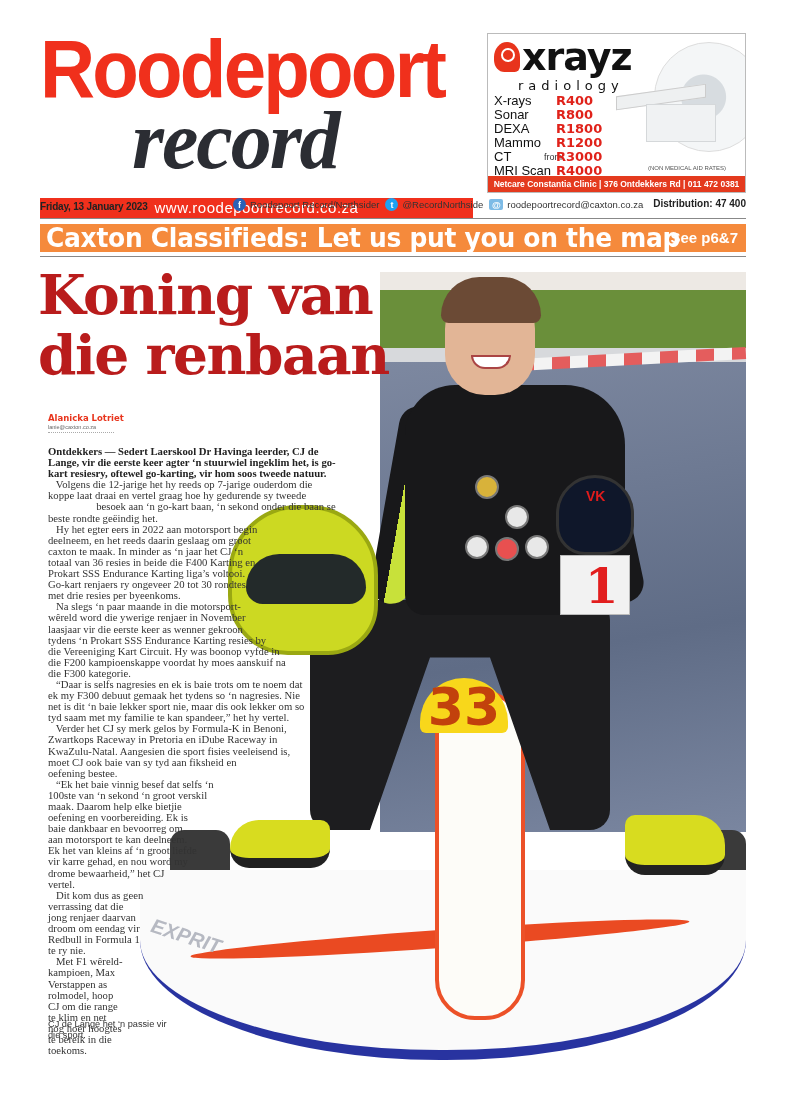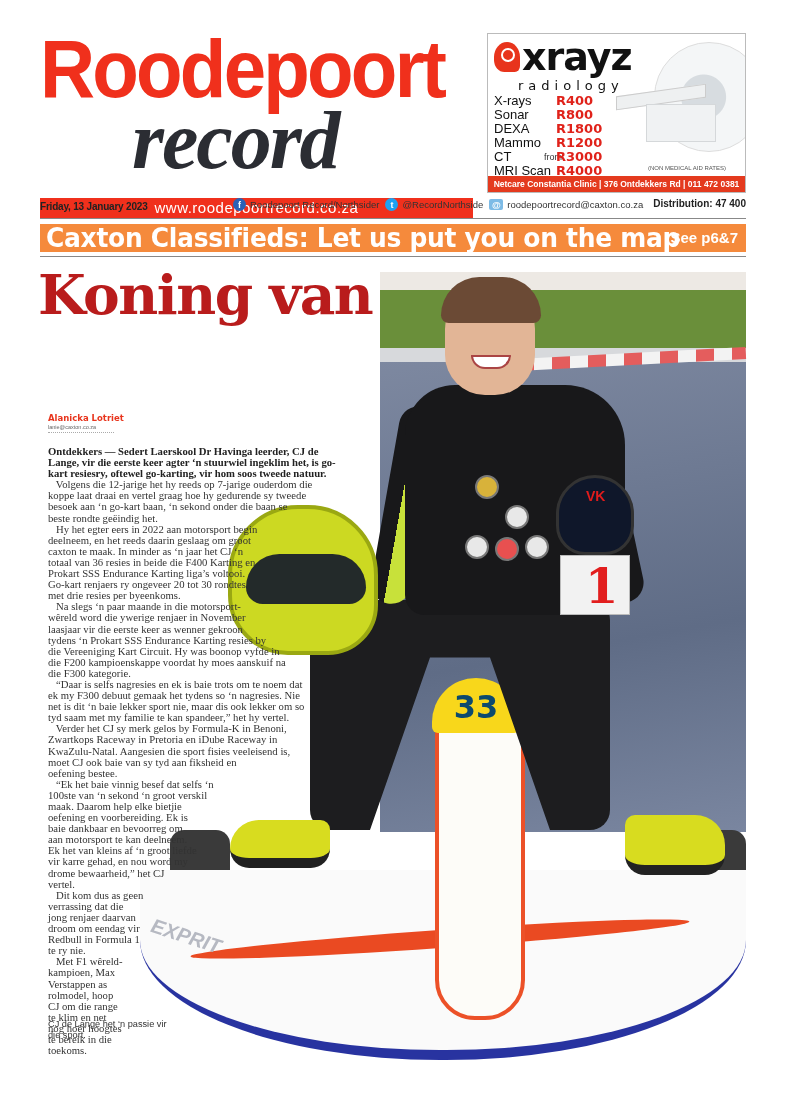--- a/index.html
+++ b/index.html
@@ -52,21 +52,21 @@
   .headline { position: absolute; left: 38px; top: 265px; width: 400px; font-family: "DejaVu Serif", serif; font-weight: bold; font-size: 55px; line-height: 60px; color: #b91c1c; letter-spacing: -1.5px; }
 
   
   .photo { position: absolute; left: 380px; top: 272px; width: 366px; height: 560px; background: linear-gradient(180deg, #ede9e4 0 18px, #6a8f3a 18px 76px, #d7d9dc 76px 90px, #8390a6 90px 100%); }
   .photo .road { position: absolute; left: 0; top: 90px; width: 100%; height: 470px; background: linear-gradient(170deg, #7d88a0, #5f6c86 60%, #7a86a0); }
   .photo .stripe { position: absolute; left: 100px; top: 82px; width: 266px; height: 12px; background: repeating-linear-gradient(90deg, #e45d5d 0 18px, #f3f3f3 18px 36px); transform: rotate(-3deg); }
   .kart-area { position: absolute; left: 80px; top: 600px; width: 666px; height: 470px; }
   .kart-body { position: absolute; left: 60px; top: 270px; width: 606px; height: 190px; background: #fafafa; border-radius: 0 0 300px 300px / 0 0 120px 120px; border-bottom: 10px solid #2833a0; }
   .kart-red { position: absolute; left: 110px; top: 330px; width: 500px; height: 18px; background: #ea4a22; border-radius: 50%; transform: rotate(-4deg); }
   .kart-nose { position: absolute; left: 355px; top: 90px; width: 90px; height: 330px; background: #fdfcf8; border: 4px solid #ec5128; border-radius: 44px 44px 40px 40px; }
-  .kart-num { position: absolute; left: 352px; top: 78px; width: 88px; height: 55px; background: #f8d71b; border-radius: 44px 44px 6px 6px; font-family: "DejaVu Sans", sans-serif; font-weight: bold; font-size: 32px; text-align: center; line-height: 58px; color: #0c4a6e; }
+  .kart-num { position: absolute; left: 340px; top: 78px; width: 88px; height: 55px; background: #f8d71b; border-radius: 44px 44px 6px 6px; font-family: "DejaVu Sans", sans-serif; font-weight: bold; font-size: 52px; text-align: center; line-height: 58px; color: #c2410c; }
   .tyre-l { position: absolute; left: 90px; top: 230px; width: 60px; height: 100px; background: #3a3a3a; border-radius: 14px; }
   .tyre-r { position: absolute; left: 612px; top: 230px; width: 54px; height: 100px; background: #3a3a3a; border-radius: 14px; }
   .legs { position: absolute; left: 230px; top: 0; width: 300px; height: 230px; background: #1d1d1f; border-radius: 20px; clip-path: polygon(0 0, 100% 0, 100% 100%, 80% 100%, 60% 25%, 40% 25%, 20% 100%, 0 100%); }
   .shoe-l { position: absolute; left: 150px; top: 220px; width: 100px; height: 48px; background: #d8dc1f; border-radius: 30px 10px 20px 20px; border-bottom: 10px solid #222; }
   .shoe-r { position: absolute; left: 545px; top: 215px; width: 100px; height: 60px; background: #d8dc1f; border-radius: 10px 30px 20px 20px; border-bottom: 10px solid #222; }
   .exprit { position: absolute; left: 70px; top: 325px; color: #b6b9c2; font-weight: bold; font-size: 20px; font-style: italic; transform: rotate(18deg); }
 
   .boy { position: absolute; left: 385px; top: 285px; width: 280px; height: 420px; }
   .torso { position: absolute; left: 20px; top: 100px; width: 220px; height: 230px; background: #18181a; border-radius: 50px 60px 20px 20px; }
   .arm-l { position: absolute; left: 0; top: 120px; width: 40px; height: 200px; background: linear-gradient(90deg,#18181a 40%, #c8e13a 40%); border-radius: 20px; transform: rotate(10deg); }
@@ -202,35 +202,36 @@
     <div class="visor"></div>
   </div>
 <div class="trophy">
     <span class="vk">VK</span>
   </div>
 <div class="trophy-base"></div>
 <div class="trophy-one">1</div>
 
 <h1 class="headline">
   <span>Koning van</span><br>
+  <span>die renbaan</span>
 </h1>
 
 <div class="byline">
   <div class="byname">Alanicka Lotriet</div>
   <div class="byemail">lanie@caxton.co.za</div>
   <div class="bydots"></div>
 </div>
 
 <div class="article" id="article">
     <span class="line lead" style="white-space: pre; font-weight: bold; color: rgb(34, 34, 34);">Ontdekkers — Sedert Laerskool Dr Havinga leerder, CJ de</span>
     <span class="line lead" style="white-space: pre; font-weight: bold; color: rgb(34, 34, 34);">Lange, vir die eerste keer agter ‘n stuurwiel ingeklim het, is go-</span>
     <span class="line lead" style="white-space: pre; font-weight: bold; color: rgb(34, 34, 34);">kart resiesry, oftewel go-karting, vir hom soos tweede natuur.</span>
     <span class="line" style="white-space: pre;">   Volgens die 12-jarige het hy reeds op 7-jarige ouderdom die</span>
     <span class="line" style="white-space: pre;">koppe laat draai en vertel graag hoe hy gedurende sy tweede</span>
-    <span class="line" style="white-space: pre;">besoek aan ‘n go-kart baan, ‘n sekond onder die baan se</span>
+    <span class="line" style="white-space: pre; text-align: right;">besoek aan ‘n go-kart baan, ‘n sekond onder die baan se</span>
     <span class="line" style="white-space: pre;">beste rondte geëindig het.</span>
     <span class="line" style="white-space: pre;">   Hy het egter eers in 2022 aan motorsport begin</span>
     <span class="line" style="white-space: pre;">deelneem, en het reeds daarin geslaag om groot</span>
     <span class="line" style="white-space: pre;">caxton te maak. In minder as ‘n jaar het CJ ‘n</span>
     <span class="line" style="white-space: pre;">totaal van 36 resies in beide die F400 Karting en</span>
     <span class="line" style="white-space: pre;">Prokart SSS Endurance Karting liga’s voltooi.</span>
     <span class="line" style="white-space: pre;">Go-kart renjaers ry ongeveer 20 tot 30 rondtes</span>
     <span class="line" style="white-space: pre;">met drie resies per byeenkoms.</span>
     <span class="line" style="white-space: pre;">   Na slegs ‘n paar maande in die motorsport-</span>
     <span class="line" style="white-space: pre;">wêreld word die ywerige renjaer in November</span>

